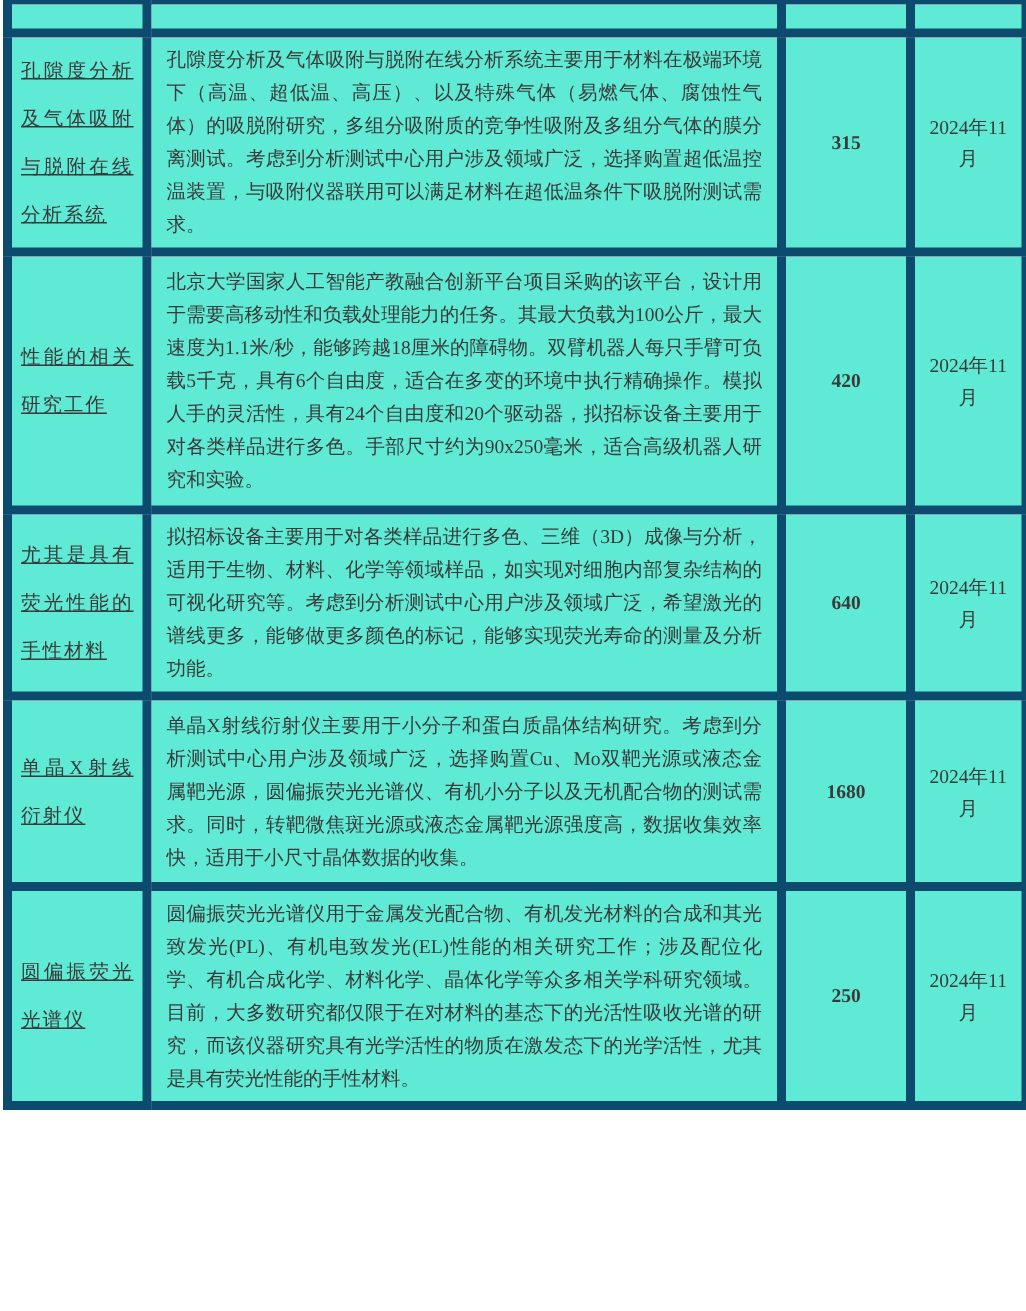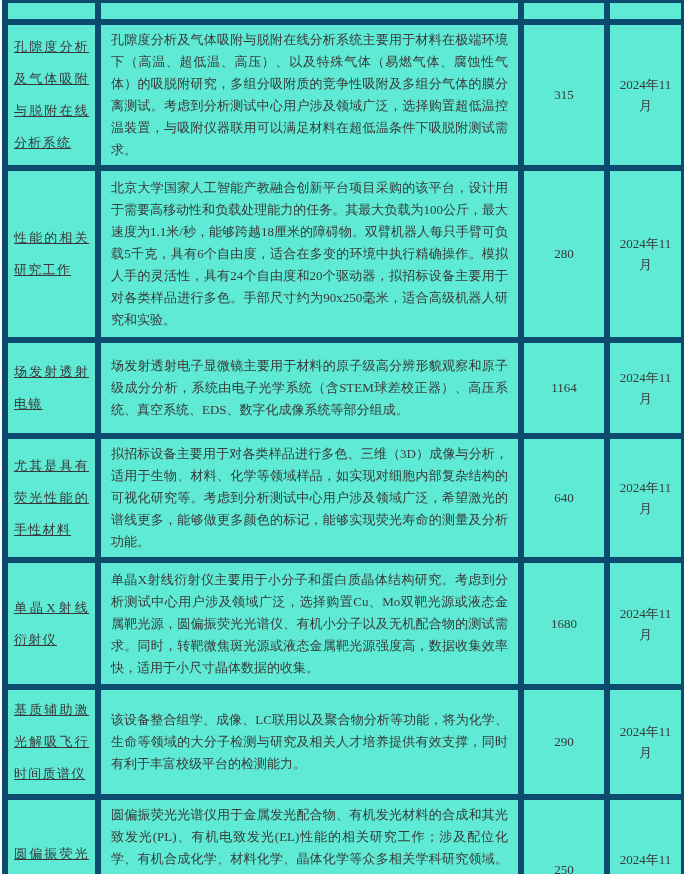--- a/index.html
+++ b/index.html
@@ -45,20 +45,21 @@
   td.c-desc {
     font-size: 13px;
     line-height: 22px;
     padding: 4px 10px;
     text-align: justify;
   }
   td.c-amount {
     font-size: 13px;
     text-align: center;
     padding: 2px 4px;
+    font-weight: bold;
   }
   td.c-date {
     font-size: 13px;
     line-height: 21px;
     text-align: center;
     padding: 2px 9px;
     word-break: break-all;
   }
   tr.partial-top td { height: 8px; }
   tr.r1 td { height: 111px; }
@@ -91,51 +92,39 @@
       <tr class="r1">
         <td class="c-name">孔隙度分析及气体吸附与脱附在线分析系统</td>
         <td class="c-desc">孔隙度分析及气体吸附与脱附在线分析系统主要用于材料在极端环境下（高温、超低温、高压）、以及特殊气体（易燃气体、腐蚀性气体）的吸脱附研究，多组分吸附质的竞争性吸附及多组分气体的膜分离测试。考虑到分析测试中心用户涉及领域广泛，选择购置超低温控温装置，与吸附仪器联用可以满足材料在超低温条件下吸脱附测试需求。</td>
         <td class="c-amount">315</td>
         <td class="c-date">2024年11月</td>
       </tr>
 
       <tr class="r2">
         <td class="c-name">性能的相关研究工作</td>
         <td class="c-desc">北京大学国家人工智能产教融合创新平台项目采购的该平台，设计用于需要高移动性和负载处理能力的任务。其最大负载为100公斤，最大速度为1.1米/秒，能够跨越18厘米的障碍物。双臂机器人每只手臂可负载5千克，具有6个自由度，适合在多变的环境中执行精确操作。模拟人手的灵活性，具有24个自由度和20个驱动器，拟招标设备主要用于对各类样品进行多色。手部尺寸约为90x250毫米，适合高级机器人研究和实验。</td>
-        <td class="c-amount">280</td>
+        <td class="c-amount">420</td>
         <td class="c-date">2024年11月</td>
       </tr>
 
-      <tr class="r3">
-        <td class="c-name">场发射透射电镜</td>
-        <td class="c-desc">场发射透射电子显微镜主要用于材料的原子级高分辨形貌观察和原子级成分分析，系统由电子光学系统（含STEM球差校正器）、高压系统、真空系统、EDS、数字化成像系统等部分组成。</td>
-        <td class="c-amount">1164</td>
-        <td class="c-date">2024年11月</td>
-      </tr>
 
       <tr class="r4">
         <td class="c-name">尤其是具有荧光性能的手性材料</td>
         <td class="c-desc">拟招标设备主要用于对各类样品进行多色、三维（3D）成像与分析，适用于生物、材料、化学等领域样品，如实现对细胞内部复杂结构的可视化研究等。考虑到分析测试中心用户涉及领域广泛，希望激光的谱线更多，能够做更多颜色的标记，能够实现荧光寿命的测量及分析功能。</td>
         <td class="c-amount">640</td>
         <td class="c-date">2024年11月</td>
       </tr>
 
       <tr class="r5">
         <td class="c-name">单晶X射线衍射仪</td>
         <td class="c-desc">单晶X射线衍射仪主要用于小分子和蛋白质晶体结构研究。考虑到分析测试中心用户涉及领域广泛，选择购置Cu、Mo双靶光源或液态金属靶光源，圆偏振荧光光谱仪、有机小分子以及无机配合物的测试需求。同时，转靶微焦斑光源或液态金属靶光源强度高，数据收集效率快，适用于小尺寸晶体数据的收集。</td>
         <td class="c-amount">1680</td>
         <td class="c-date">2024年11月</td>
       </tr>
 
-      <tr class="r6">
-        <td class="c-name">基质辅助激光解吸飞行时间质谱仪</td>
-        <td class="c-desc">该设备整合组学、成像、LC联用以及聚合物分析等功能，将为化学、生命等领域的大分子检测与研究及相关人才培养提供有效支撑，同时有利于丰富校级平台的检测能力。</td>
-        <td class="c-amount">290</td>
-        <td class="c-date">2024年11月</td>
-      </tr>
 
       <tr class="r7">
         <td class="c-name">圆偏振荧光光谱仪</td>
         <td class="c-desc">圆偏振荧光光谱仪用于金属发光配合物、有机发光材料的合成和其光致发光(PL)、有机电致发光(EL)性能的相关研究工作；涉及配位化学、有机合成化学、材料化学、晶体化学等众多相关学科研究领域。目前，大多数研究都仅限于在对材料的基态下的光活性吸收光谱的研究，而该仪器研究具有光学活性的物质在激发态下的光学活性，尤其是具有荧光性能的手性材料。</td>
         <td class="c-amount">250</td>
         <td class="c-date">2024年11月</td>
       </tr>
 
     </tbody>
   </table>

